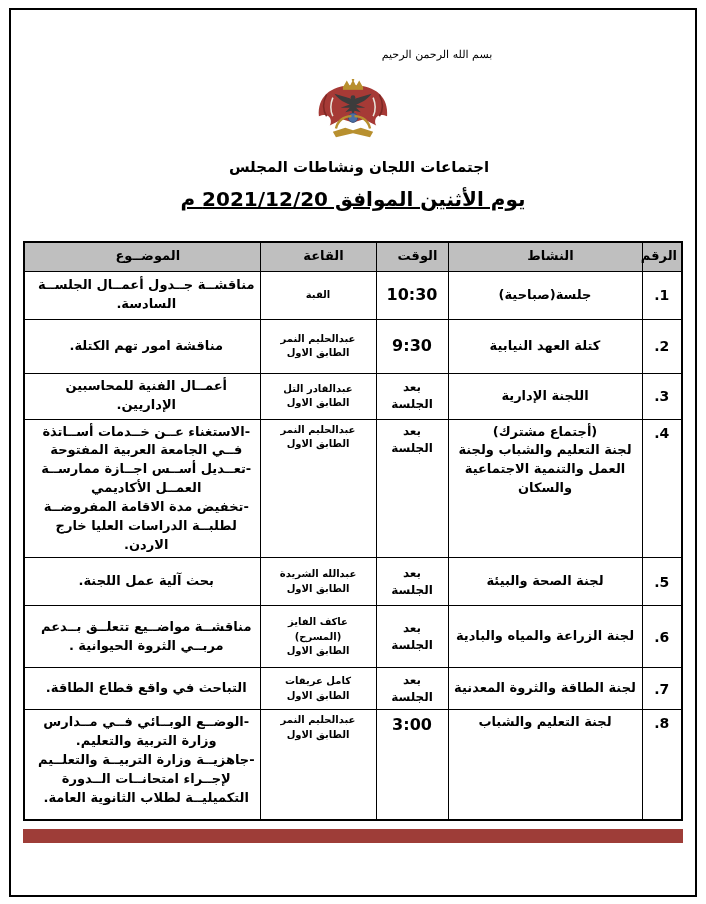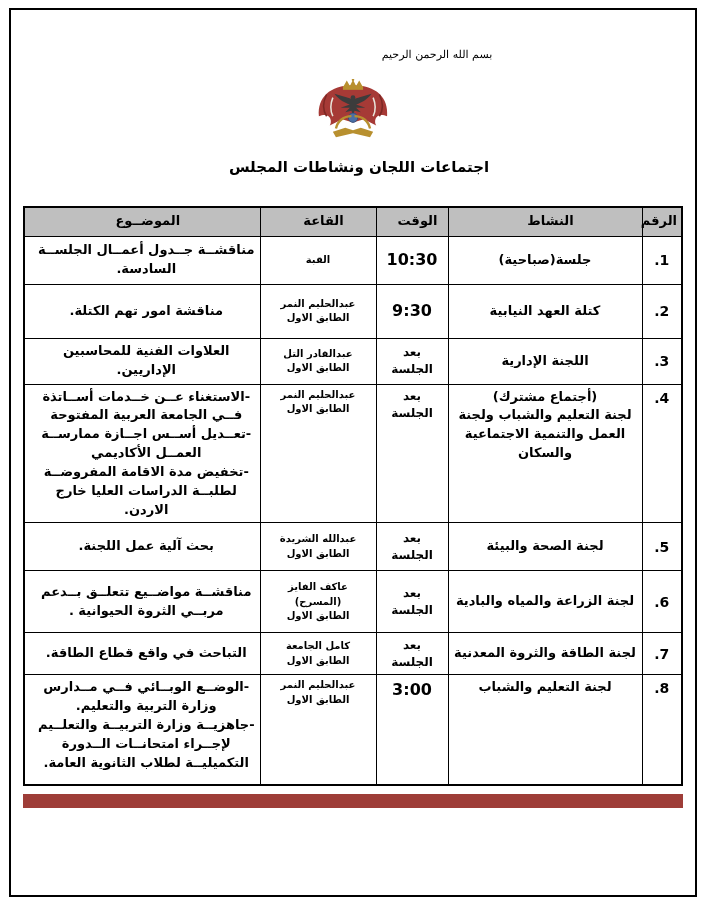--- a/index.html
+++ b/index.html
@@ -124,20 +124,21 @@
       <circle cx="60" cy="50" r="6" fill="#4a6fa5" stroke="#2f4a75" stroke-width="1"></circle>
 
       <path d="M38 64 C40 54 48 48 58 48" stroke="#b8902f" stroke-width="3" fill="none"></path>
       <path d="M82 64 C80 54 72 48 62 48" stroke="#b8902f" stroke-width="3" fill="none"></path>
 
       <path d="M34 68 L50 63 L60 66 L70 63 L86 68 L82 75 L60 70 L38 75 Z" fill="#b8902f"></path>
     </svg>
   </div>
 
   <div class="doc-title">اجتماعات اللجان ونشاطات المجلس</div>
+  <div class="doc-subtitle">يوم الأثنين الموافق 2021/12/20 م</div>
 
   <table class="schedule">
     <colgroup>
       <col style="width:40px">
       <col style="width:194px">
       <col style="width:72px">
       <col style="width:116px">
       <col>
     </colgroup>
     <thead>
@@ -164,21 +165,21 @@
         <td class="hall">عبدالحليم النمر
 الطابق الاول</td>
         <td class="subject">مناقشة امور تهم الكتلة.</td>
       </tr>
       <tr class="r3">
         <td class="num">3.</td>
         <td class="activity">اللجنة الإدارية</td>
         <td class="time">بعد الجلسة</td>
         <td class="hall">عبدالقادر التل
 الطابق الاول</td>
-        <td class="subject">العلاوات الفنية للمحاسبين الإداريين.</td>
+        <td class="subject">أعمــال الفنية للمحاسبين الإداريين.</td>
       </tr>
       <tr class="r4 va-top">
         <td class="num">4.</td>
         <td class="activity">(أجتماع مشترك)
 لجنة التعليم والشباب ولجنة
 العمل والتنمية الاجتماعية
 والسكان</td>
         <td class="time">بعد الجلسة</td>
         <td class="hall">عبدالحليم النمر
 الطابق الاول</td>
@@ -200,21 +201,21 @@
         <td class="time">بعد الجلسة</td>
         <td class="hall">عاكف الفايز
 (المسرح)
 الطابق الاول</td>
         <td class="subject">مناقشــة مواضــيع تتعلــق بــدعم مربــي الثروة الحيوانية .</td>
       </tr>
       <tr class="r7">
         <td class="num">7.</td>
         <td class="activity">لجنة الطاقة والثروة المعدنية</td>
         <td class="time">بعد الجلسة</td>
-        <td class="hall">كامل الجامعة
+        <td class="hall">كامل عريقات
 الطابق الاول</td>
         <td class="subject">التباحث في واقع قطاع الطاقة.</td>
       </tr>
       <tr class="r8 va-top">
         <td class="num">8.</td>
         <td class="activity">لجنة التعليم والشباب</td>
         <td class="time time-big">3:00</td>
         <td class="hall">عبدالحليم النمر
 الطابق الاول</td>
         <td class="subject list">-الوضــع الوبــائي فــي مــدارس وزارة التربية والتعليم.

